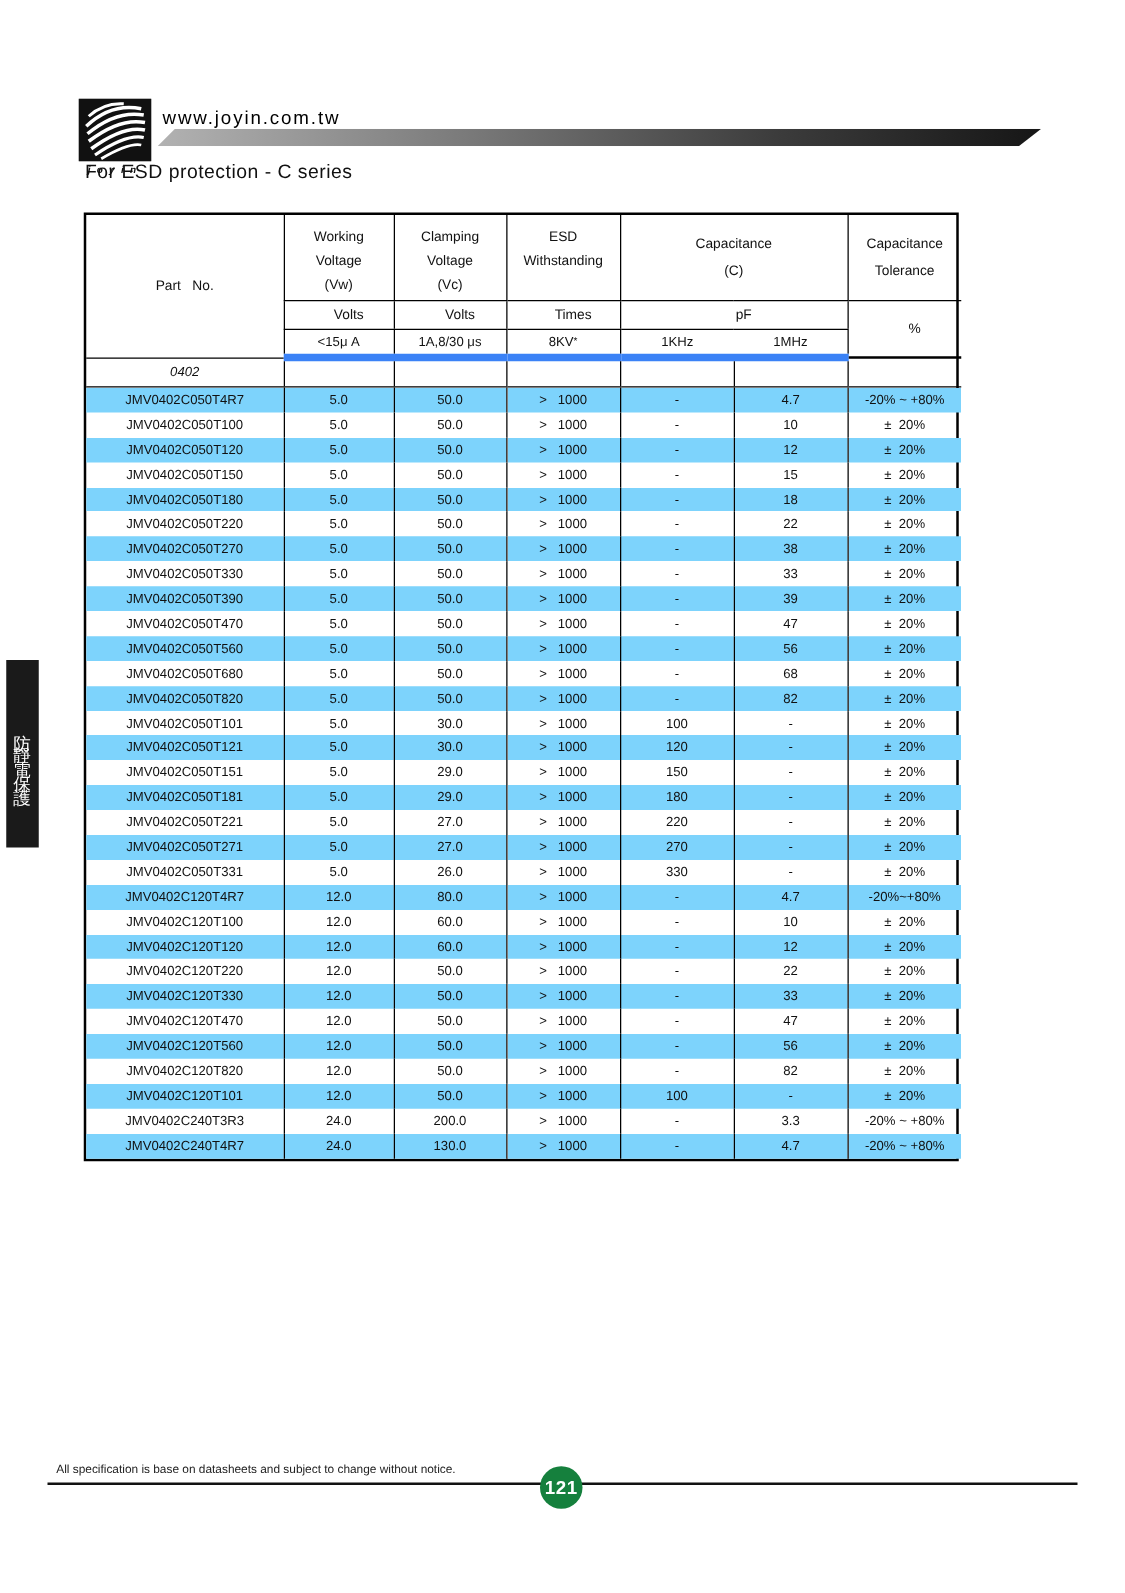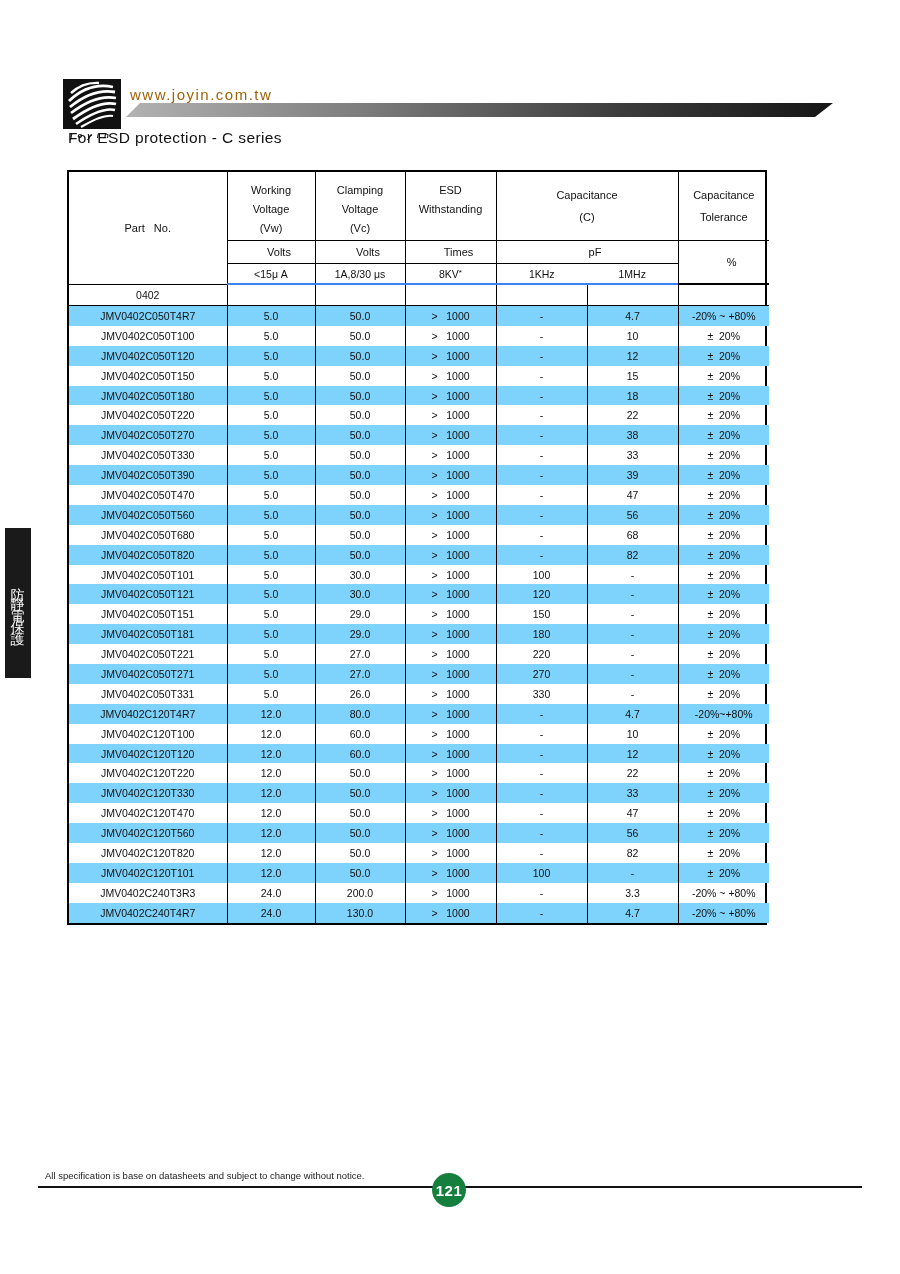--- a/index.html
+++ b/index.html
@@ -9,21 +9,21 @@
     margin:0 auto;
   }
   
   .logo{position:absolute;left:63px;top:79px;width:58px;height:50px;background:#111;}
   .logo svg{display:block;}
   .logo-word{
     position:absolute;left:60px;top:131px;width:64px;text-align:center;
     font-size:8px;font-weight:bold;font-style:italic;letter-spacing:5px;color:#111;
   }
   .site-url{
-    position:absolute;left:130px;top:86px;font-size:15px;letter-spacing:1.5px;color:#a16207;
+    position:absolute;left:130px;top:86px;font-size:15px;letter-spacing:1.5px;color:#000000;
   }
   .grad-bar{
     position:absolute;left:126px;top:103px;width:707px;height:14px;
     background:linear-gradient(90deg,#b2b2b2 0%,#7a7a7a 35%,#3c3c3c 70%,#161616 100%);
     clip-path:polygon(14px 0, 100% 0, calc(100% - 18px) 100%, 0 100%);
   }
   .page-title{
     position:absolute;left:68px;top:129px;font-size:15.5px;color:#111;letter-spacing:.4px;
   }
   
@@ -48,26 +48,26 @@
   table.spec th.first,table.spec td.first{border-left:none;}
   
   tr.h1 th{height:68px;font-size:11px;border-bottom:1px solid #000;vertical-align:top;}
   tr.h1 th .lines{padding-top:9px;line-height:19px;}
   tr.h1 th.centered{vertical-align:middle;}
   tr.h1 th.centered .lines{padding-top:0;line-height:22px;}
   th.partno{vertical-align:middle !important;font-size:11px;border-bottom:2px solid #000;}
   
   tr.h2 th{height:22px;font-size:11px;border-bottom:1px solid #000;vertical-align:middle;padding-left:16px;}
   tr.h2 th.pct{border-bottom:2px solid #000;font-size:11px;}
-  tr.h3 th{height:19px;font-size:10.5px;border-bottom:2px solid #3b82f6;vertical-align:middle;}
+  tr.h3 th{height:19px;font-size:10.5px;border-bottom:6px solid #3b82f6;vertical-align:middle;}
   th.nor{border-right:none;}
   th.nol{border-left:none !important;}
   sup.ast{font-size:8px;vertical-align:top;line-height:10px;}
   
-  tr.group td{height:20px;font-size:10.5px;border-bottom:1px solid #000;vertical-align:middle;}
+  tr.group td{height:20px;font-size:10.5px;border-bottom:1px solid #000;vertical-align:middle;font-style:italic;}
   tr.data td{height:19.9px;font-size:10.5px;vertical-align:middle;}
   tr.shade{background:#7dd3fc;}
   
   .foot-note{position:absolute;left:45px;top:1170px;font-size:9.5px;color:#222;}
   .foot-line{position:absolute;left:38px;top:1186px;width:824px;height:2px;background:#111;}
   .page-badge{
     position:absolute;left:432px;top:1173px;width:34px;height:34px;border-radius:50%;
     background:#15803d;color:#fff;display:flex;align-items:center;justify-content:center;
     font-size:15px;font-weight:bold;letter-spacing:.5px;
   }

